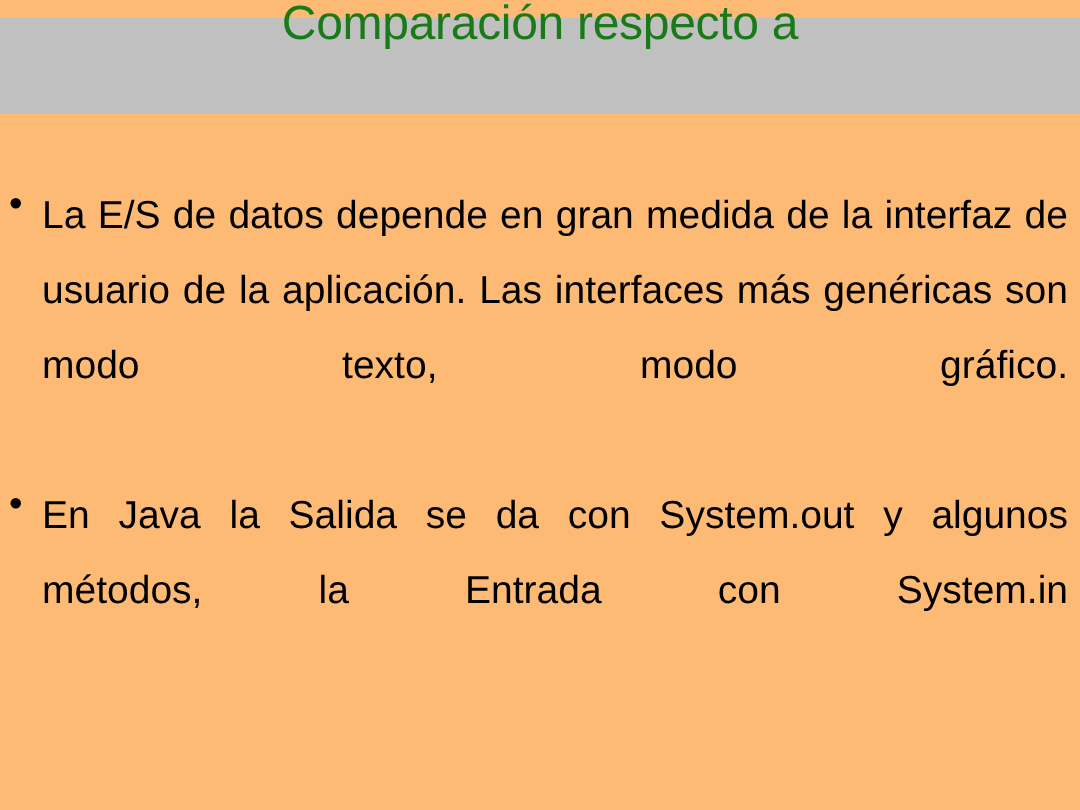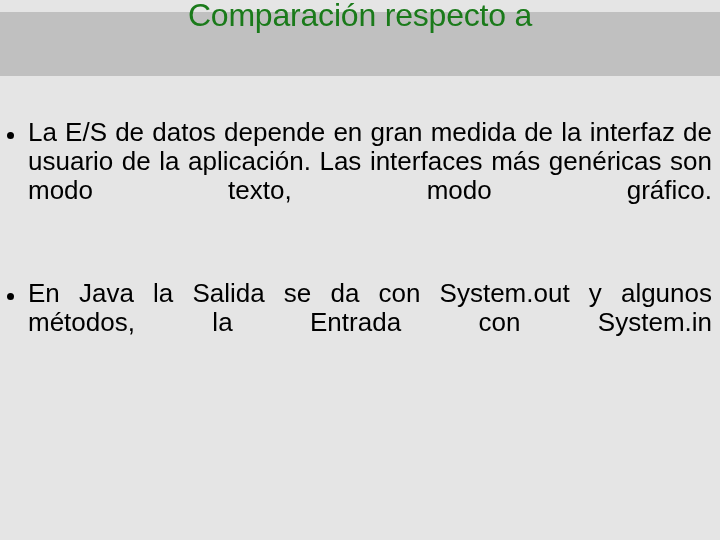--- a/index.html
+++ b/index.html
@@ -14,21 +14,21 @@
     overflow: hidden;
     position: relative;
   }
 
   #slide {
     position: absolute;
     left: 0;
     top: 0;
     width: 720px;
     height: 540px;
-    background: #e5e5e5;
+    background: #fdba74;
     overflow: hidden;
   }
 
   
   #title-band {
     position: absolute;
     left: 0;
     top: 12px;
     width: 720px;
     height: 64px;
@@ -63,26 +63,25 @@
     width: 720px;
     z-index: 2;
   }
 
   .bullet-row {
     position: relative;
     padding-left: 28px;
     padding-right: 8px;
     color: #000000;
     font-size: 26px;
-    line-height: 29px;
+    line-height: 50px;
     text-align: justify;
     text-justify: inter-word;
   }
   .bullet-row + .bullet-row {
-    margin-top: 45px;
   }
   .bullet-dot {
     position: absolute;
     left: 7px;
     top: 14px;
     width: 7px;
     height: 7px;
     border-radius: 50%;
     background: #000000;
   }

